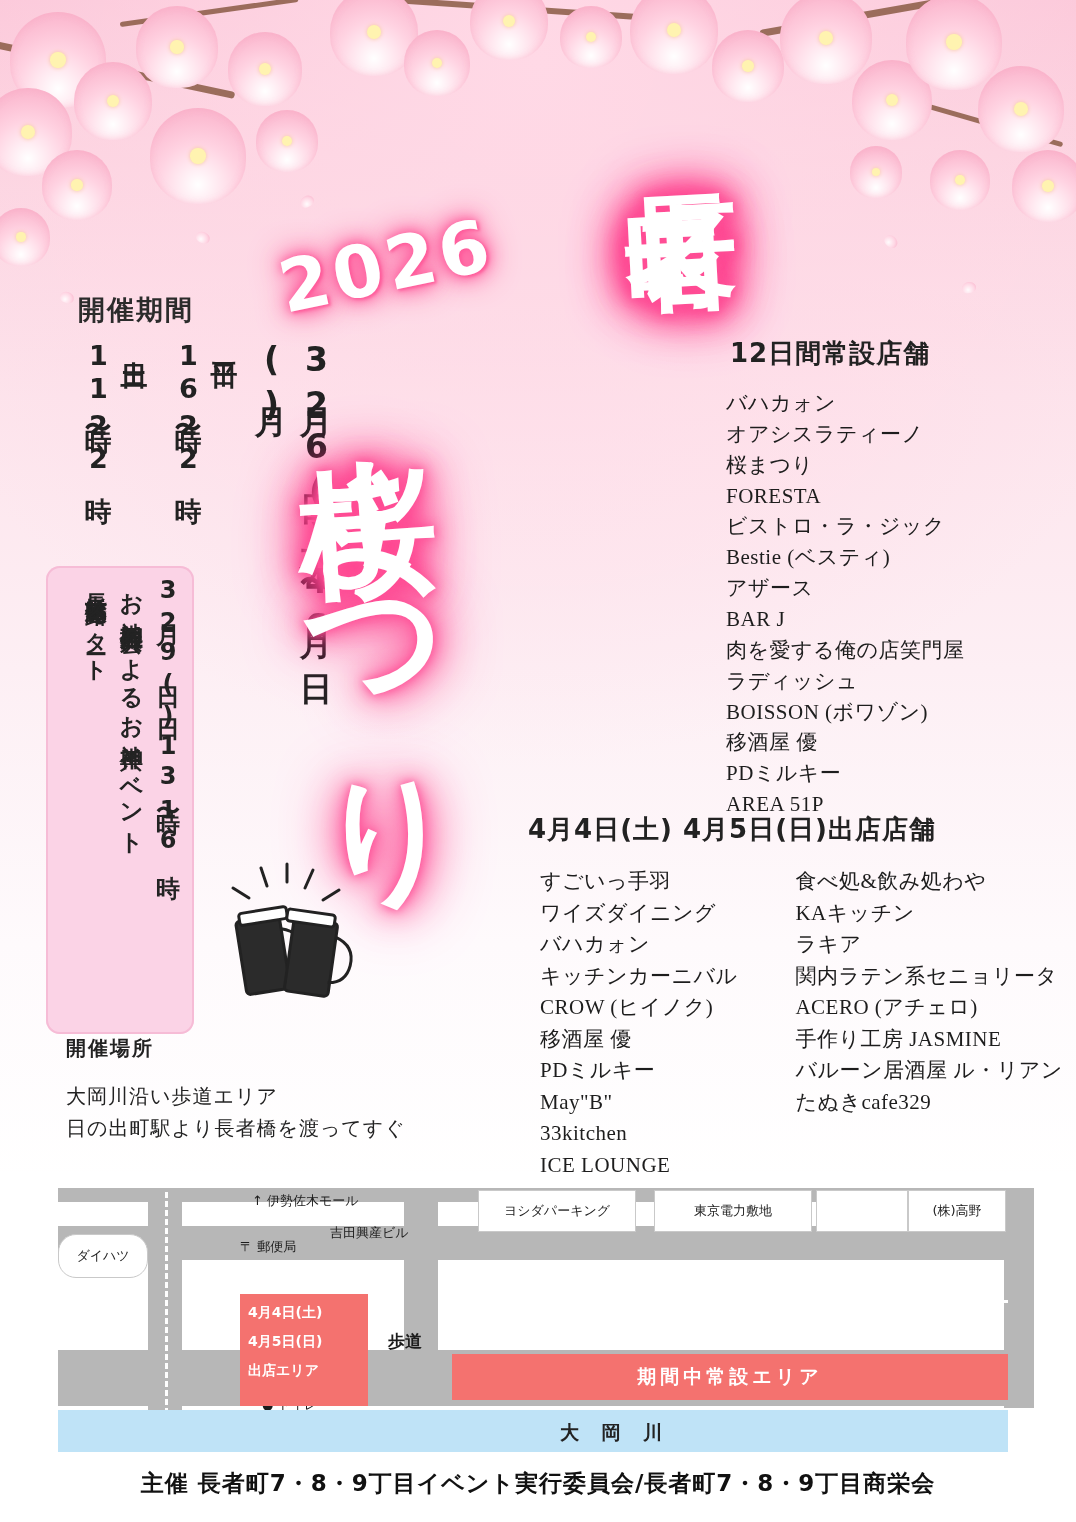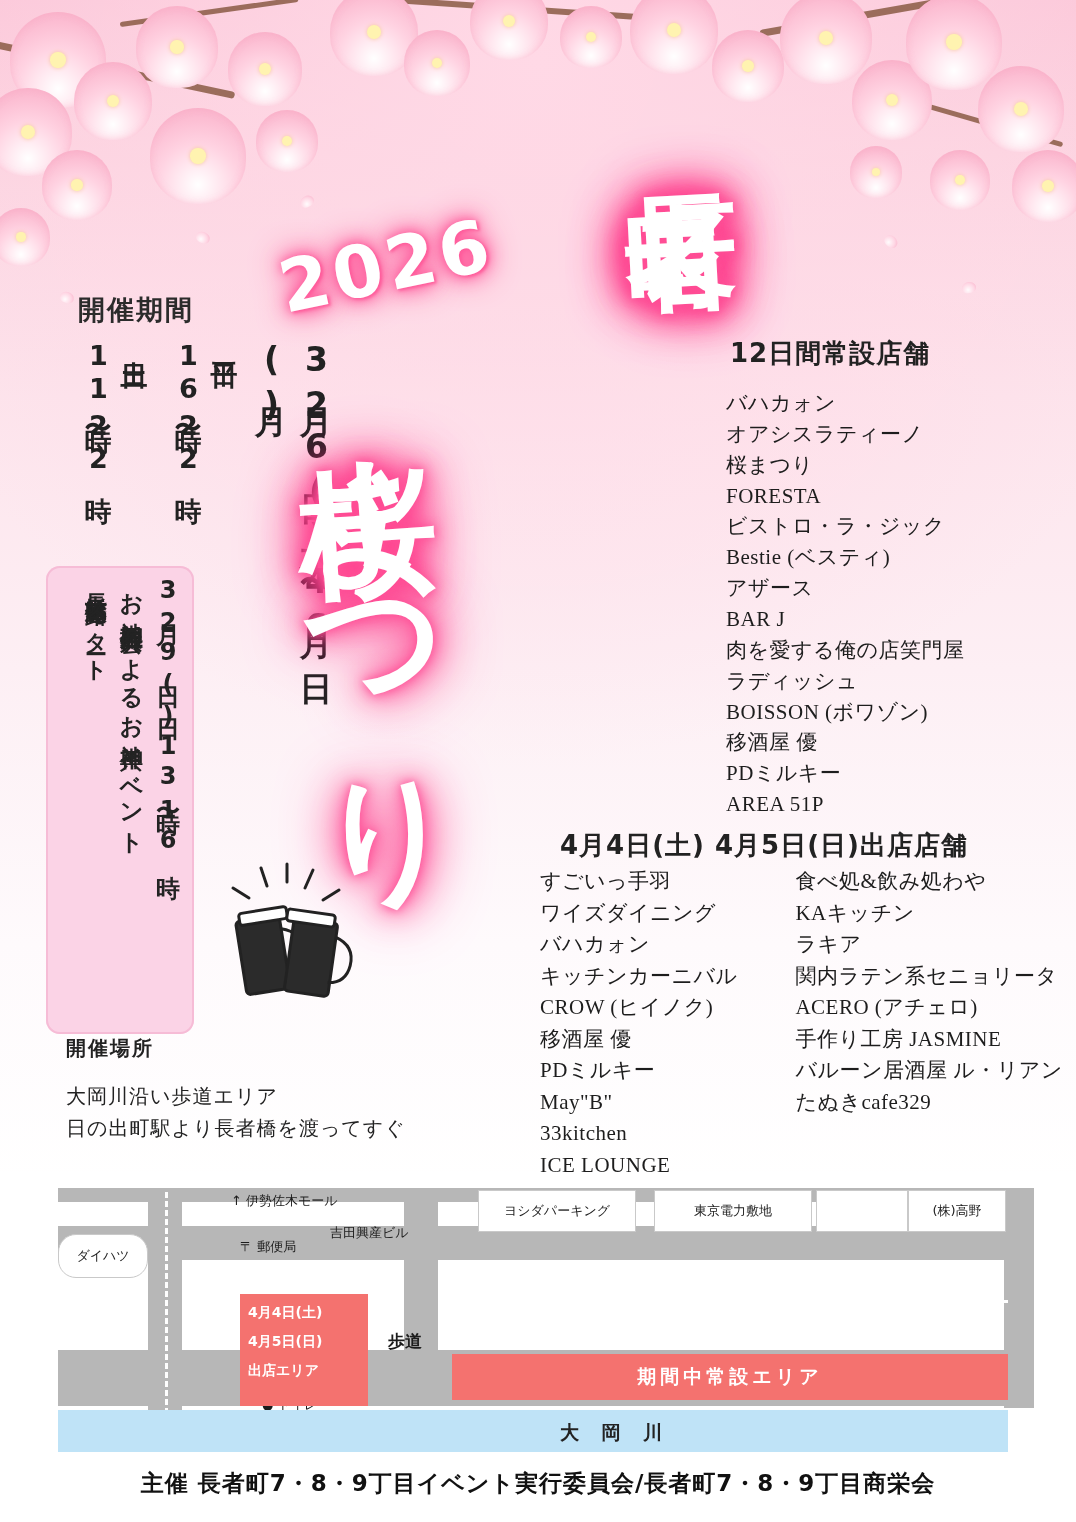--- a/index.html
+++ b/index.html
@@ -84,21 +84,21 @@
     transform:rotate(-4deg);
   }
 
   
   #cheers{position:absolute;left:205px;top:862px;width:160px;height:170px;}
 
   
   #perm-title{position:absolute;left:730px;top:336px;font-size:26px;font-weight:bold;color:#222;letter-spacing:1px;}
   #perm-list{position:absolute;left:726px;top:388px;font-size:21px;color:#1d1d1d;line-height:1.47;letter-spacing:.5px;}
 
-  #weekend-title{position:absolute;left:560px;top:812px;font-size:26px;font-weight:bold;color:#222;letter-spacing:1px;margin-top:16px;}
+  #weekend-title{position:absolute;left:528px;top:812px;font-size:26px;font-weight:bold;color:#222;letter-spacing:1px;}
   #weekend-cols{position:absolute;left:540px;top:866px;display:flex;gap:58px;}
   #weekend-cols ul{list-style:none;margin:0;padding:0;font-size:21px;color:#1d1d1d;line-height:1.5;letter-spacing:.5px;}
 
   
   #map{position:absolute;left:0;top:1172px;width:1076px;height:290px;background:#ffffff;}
   .road{position:absolute;background:#b7b7b7;}
   .block{position:absolute;background:#ffffff;border:1px solid #c9c9c9;
     font-size:13px;color:#222;display:flex;align-items:center;justify-content:center;text-align:center;
     font-family:"DejaVu Sans","Liberation Sans",sans-serif;}
   .dash{position:absolute;border-top:3px dashed #ffffff;}
@@ -332,21 +332,21 @@
 
     <div class="vdash" style="left:165px;top:20px;height:222px;"></div>
     <div class="dash" style="left:462px;top:128px;width:546px;"></div>
 
     <div class="block" style="left:58px;top:62px;width:88px;height:42px;border-radius:18px;">ダイハツ</div>
     <div class="block" style="left:478px;top:18px;width:156px;height:40px;">ヨシダパーキング</div>
     <div class="block" style="left:654px;top:18px;width:156px;height:40px;">東京電力敷地</div>
     <div class="block" style="left:816px;top:18px;width:90px;height:40px;"></div>
     <div class="block" style="left:908px;top:18px;width:96px;height:40px;">(株)高野</div>
 
-    <div class="maplabel" style="left:231px;top:20px;">↑ <span>伊勢佐木モール</span></div>
+    <div class="maplabel" style="left:252px;top:20px;">↑ <span>伊勢佐木モール</span></div>
     <div class="maplabel" style="left:240px;top:66px;">〒 <span>郵便局</span></div>
     <div class="maplabel" style="left:330px;top:52px;">吉田興産ビル</div>
     <div class="maplabel" style="left:388px;top:158px;font-size:17px;font-weight:bold;">歩道</div>
     <div class="maplabel" style="left:262px;top:224px;">● <span>トイレ</span></div>
     <div class="maplabel" style="left:258px;top:256px;">↓ <span>日の出町駅</span></div>
     <div class="maplabel" style="left:918px;top:256px;"><span>旭橋</span> ➡</div>
 
     <div id="pop-area">
       <span>4月4日(土)</span>
       <span>4月5日(日)</span>

